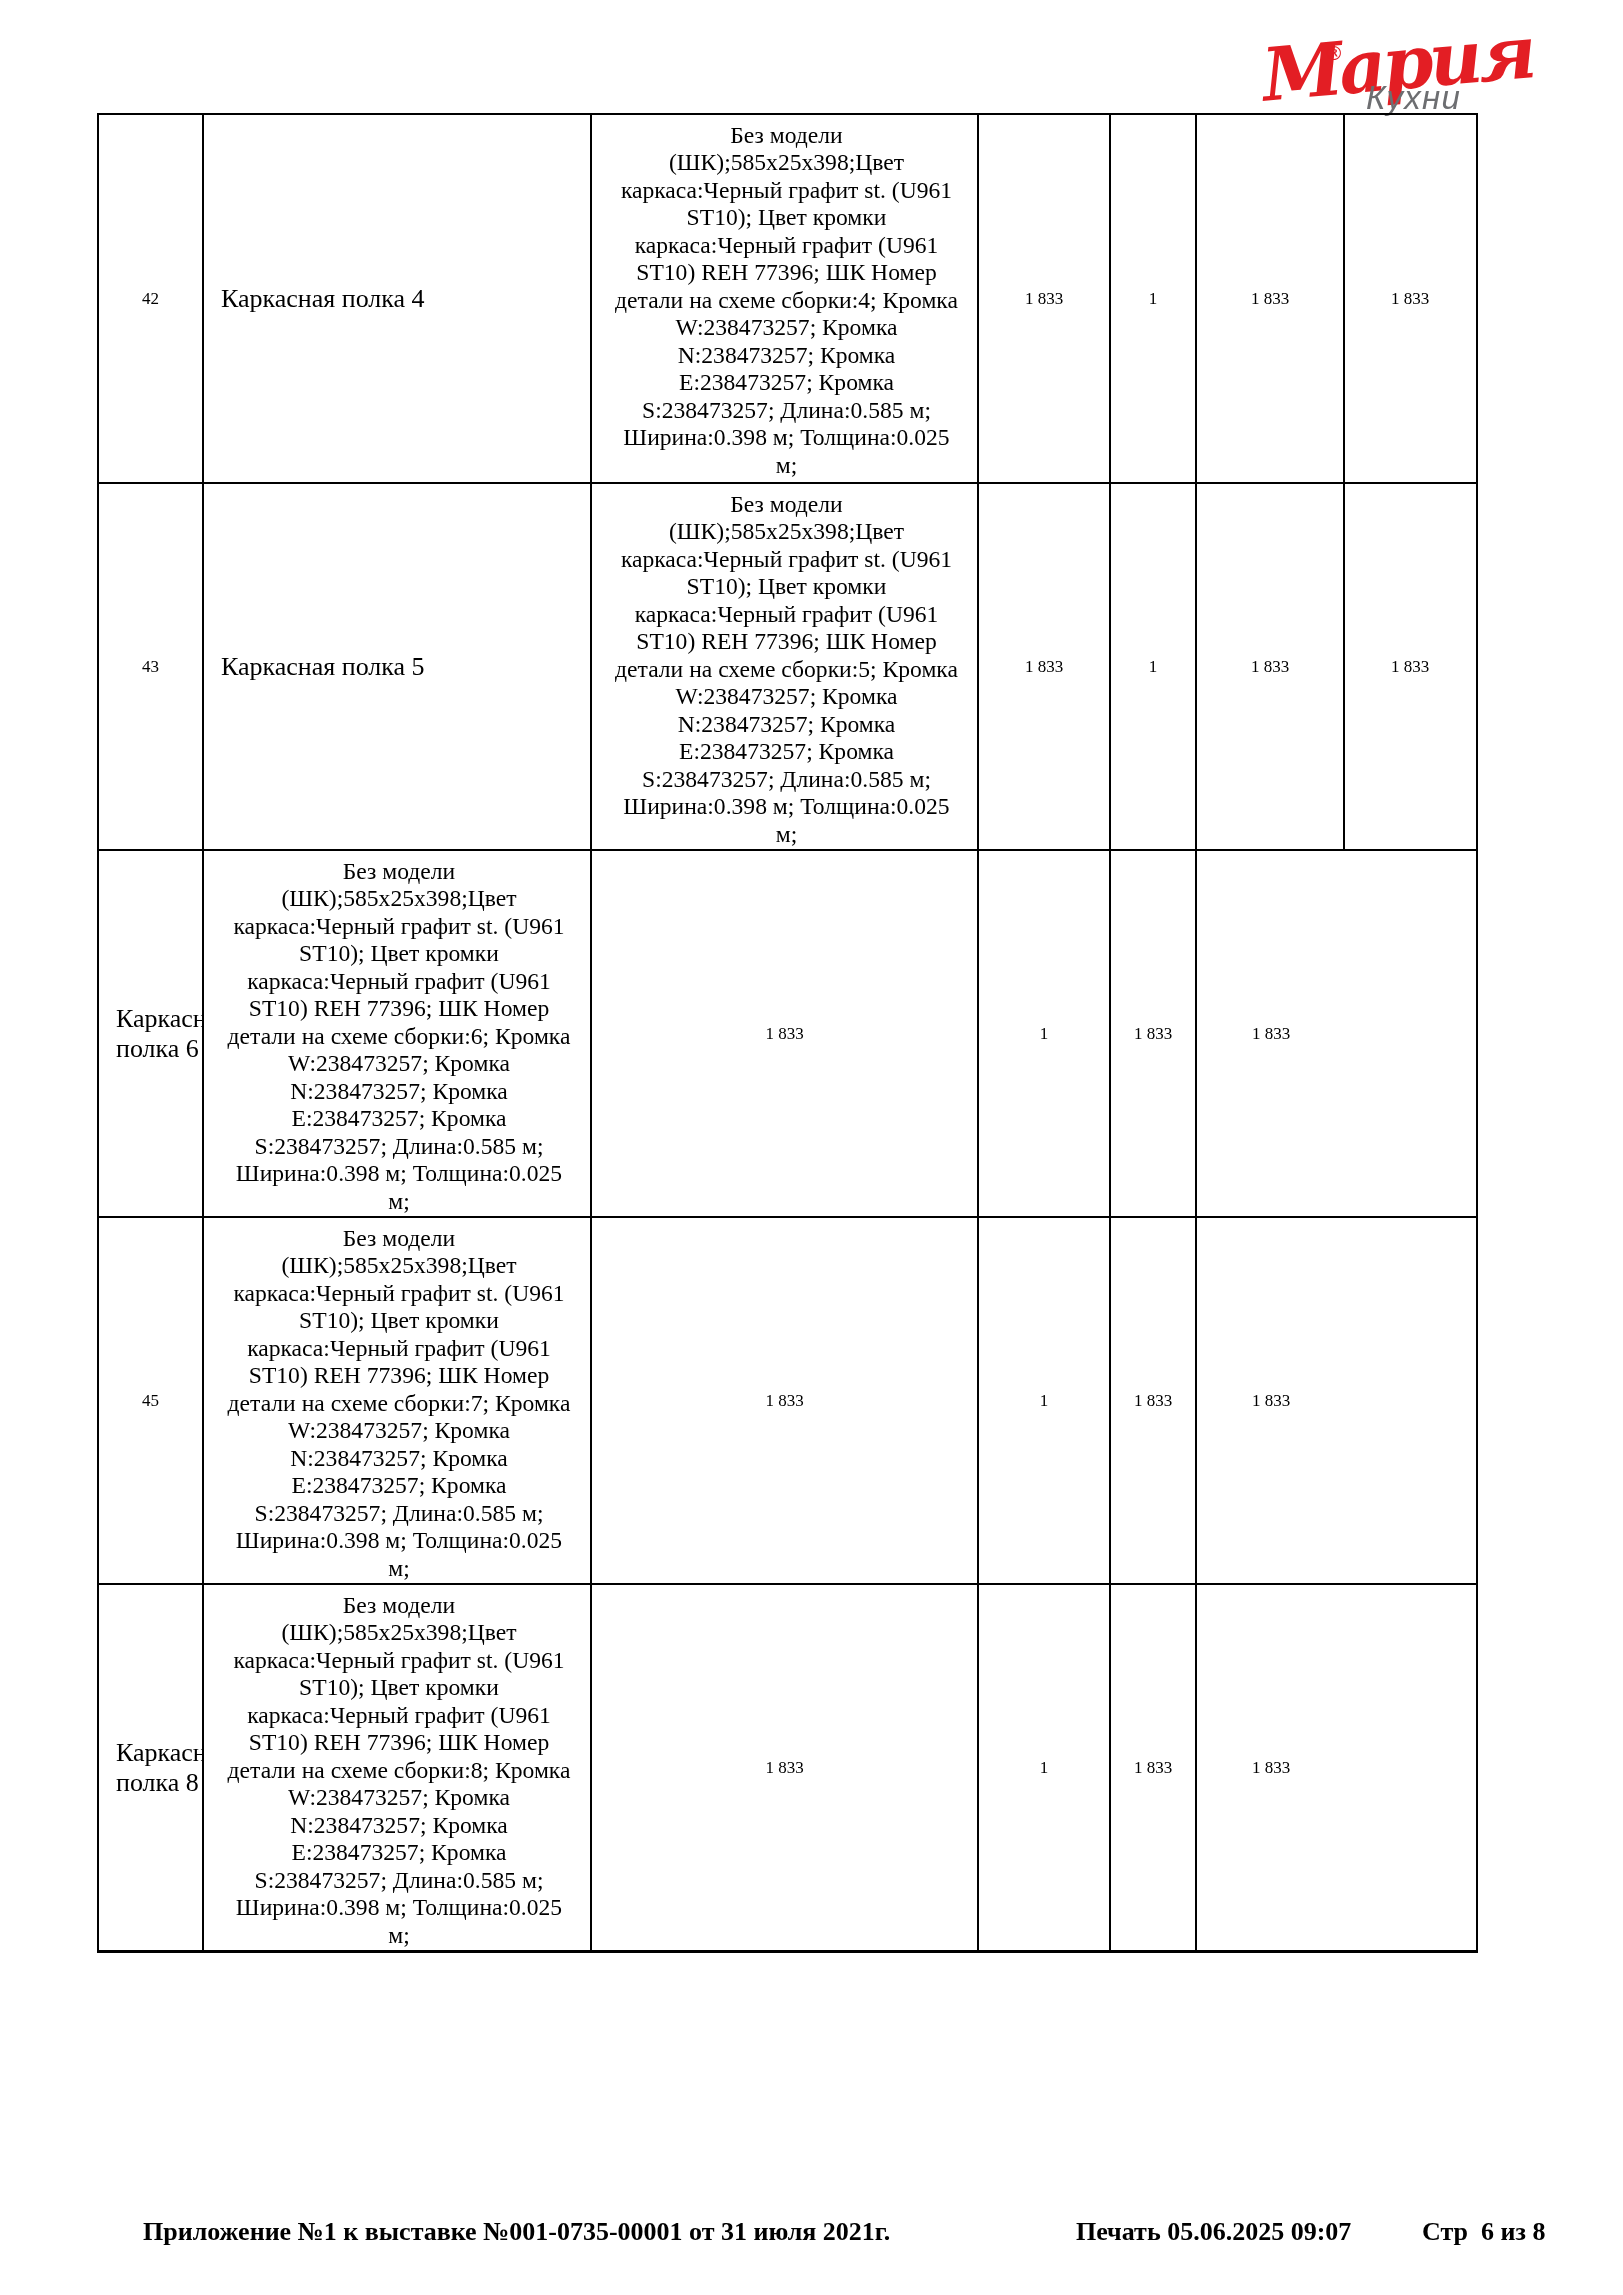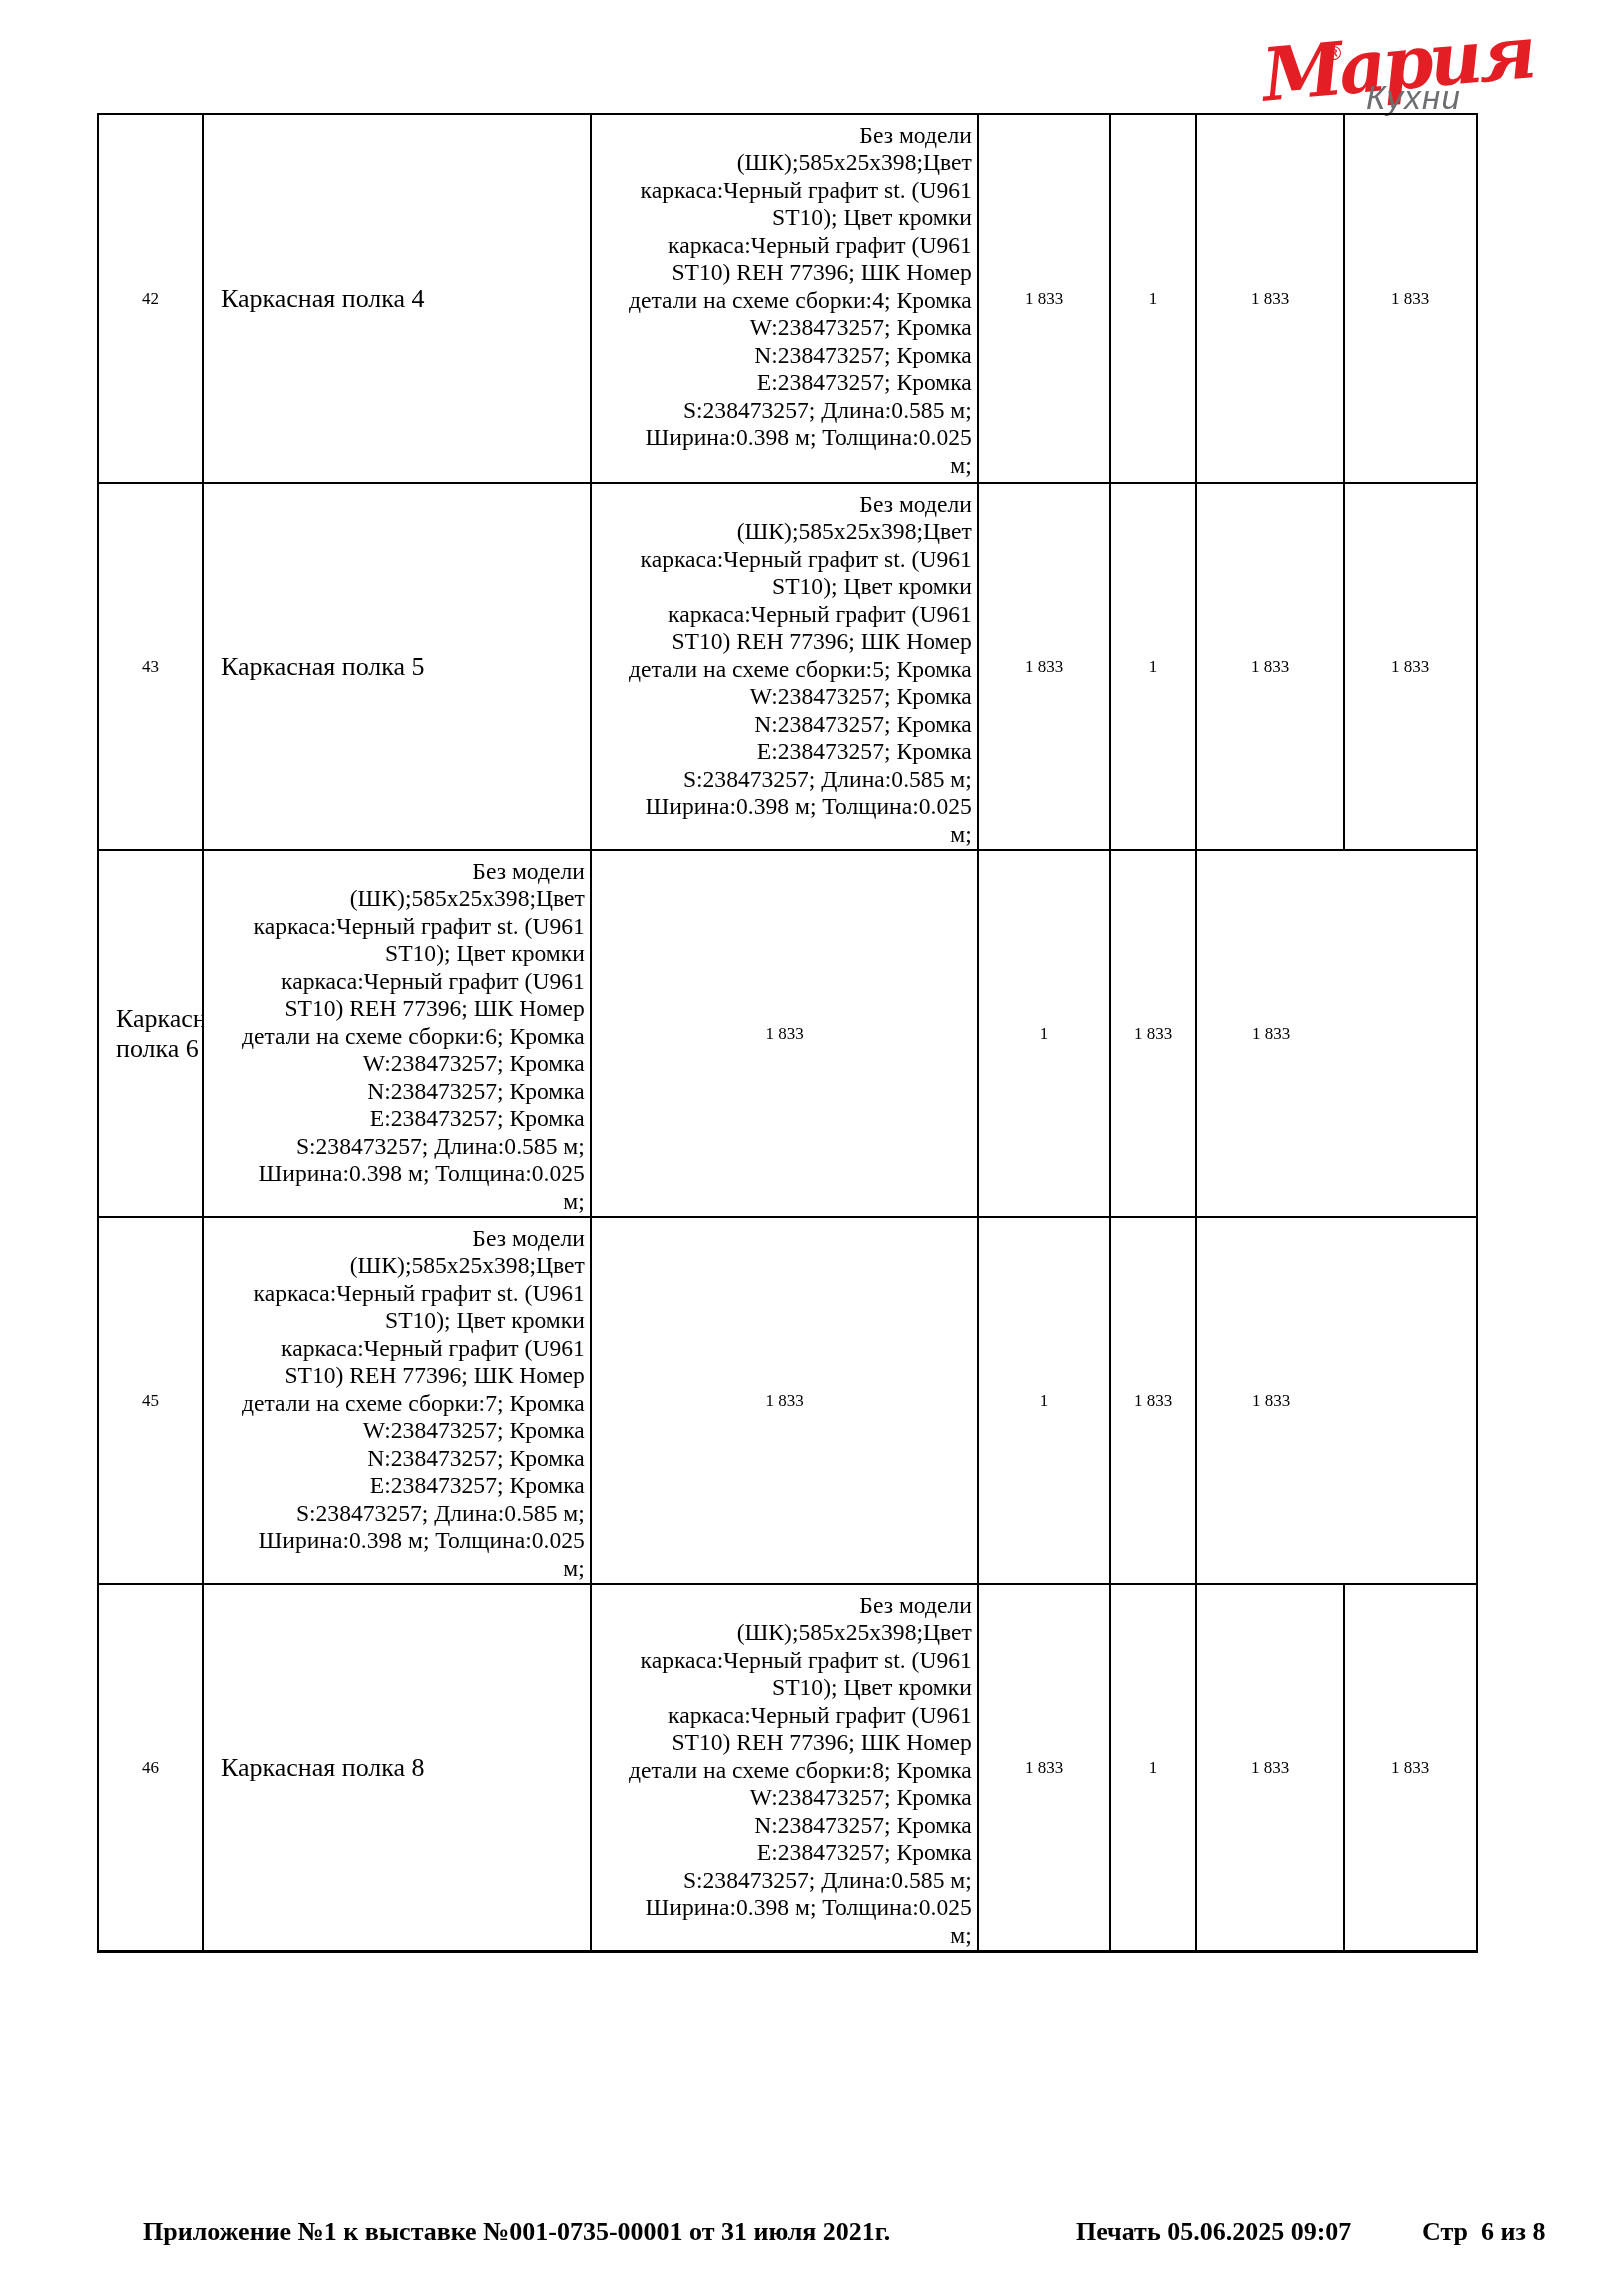--- a/index.html
+++ b/index.html
@@ -59,21 +59,21 @@
     font-size: 17px;
   }
   .cell.name {
     display: flex; align-items: center; justify-content: flex-start;
     padding-left: 17px; font-size: 26px;
   }
   .cell.desc {
     padding: 6.5px 5.2px 0 9.2px;
     font-size: 23.6px; line-height: 27.5px;
     white-space: pre-line;
-    text-align: right;
+    text-align: center;
   }
 
   
   .footer-item {
     position: absolute; top: 2218px;
     font-weight: 700; font-size: 26px; line-height: 1.1;
     white-space: pre;
   }
   .footer-left  { left: 95px; margin-left: 48px; }
   .footer-print { left: 1076px; }
@@ -166,21 +166,20 @@
 E:238473257; Кромка
 S:238473257; Длина:0.585 м;
 Ширина:0.398 м; Толщина:0.025
 м;</div>
     <div class="cell center">1 833</div>
     <div class="cell center">1</div>
     <div class="cell center">1 833</div>
     <div class="cell center">1 833</div>
   </div>
       <div class="spec-row">
-    <div class="cell center">46</div>
     <div class="cell name">Каркасная полка 8</div>
     <div class="cell desc">Без модели
 (ШК);585х25х398;Цвет
 каркаса:Черный графит st. (U961
 ST10); Цвет кромки
 каркаса:Черный графит (U961
 ST10) REH 77396; ШК Номер
 детали на схеме сборки:8; Кромка
 W:238473257; Кромка
 N:238473257; Кромка

